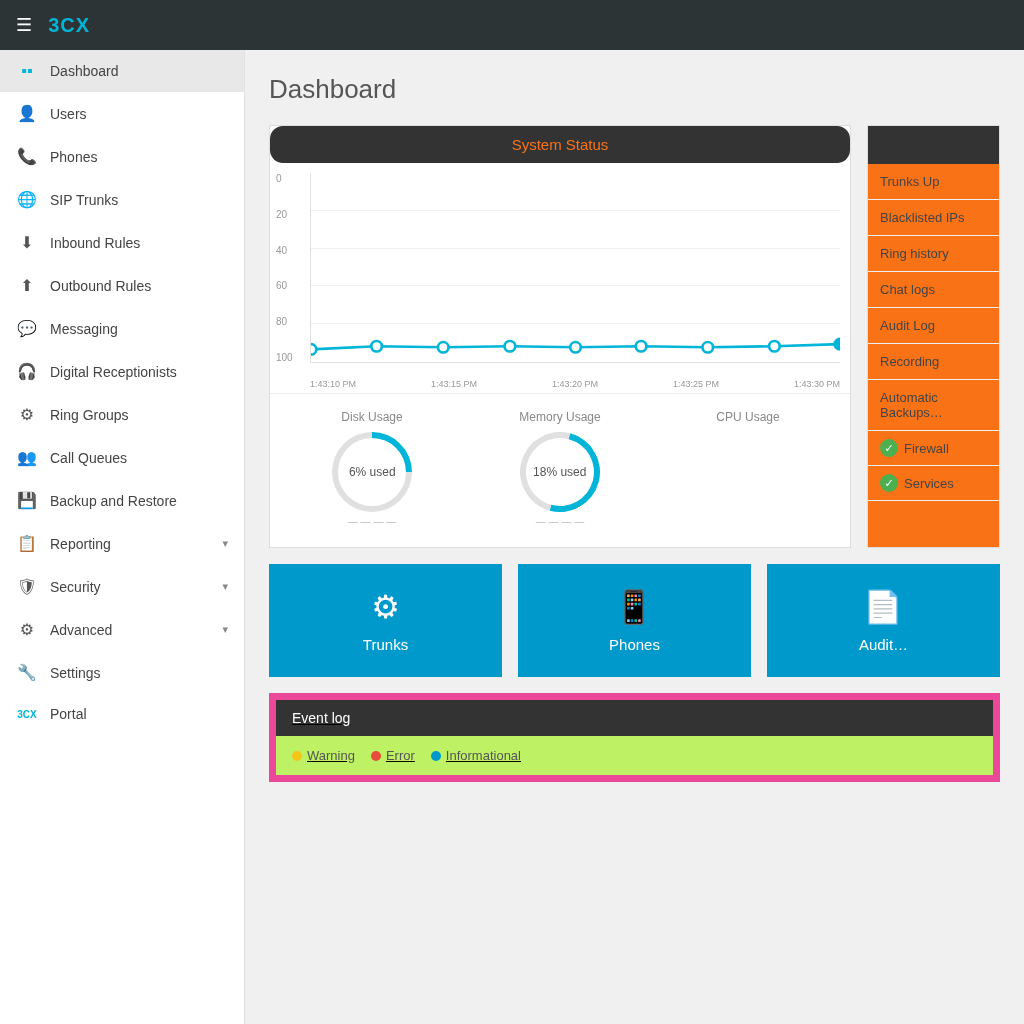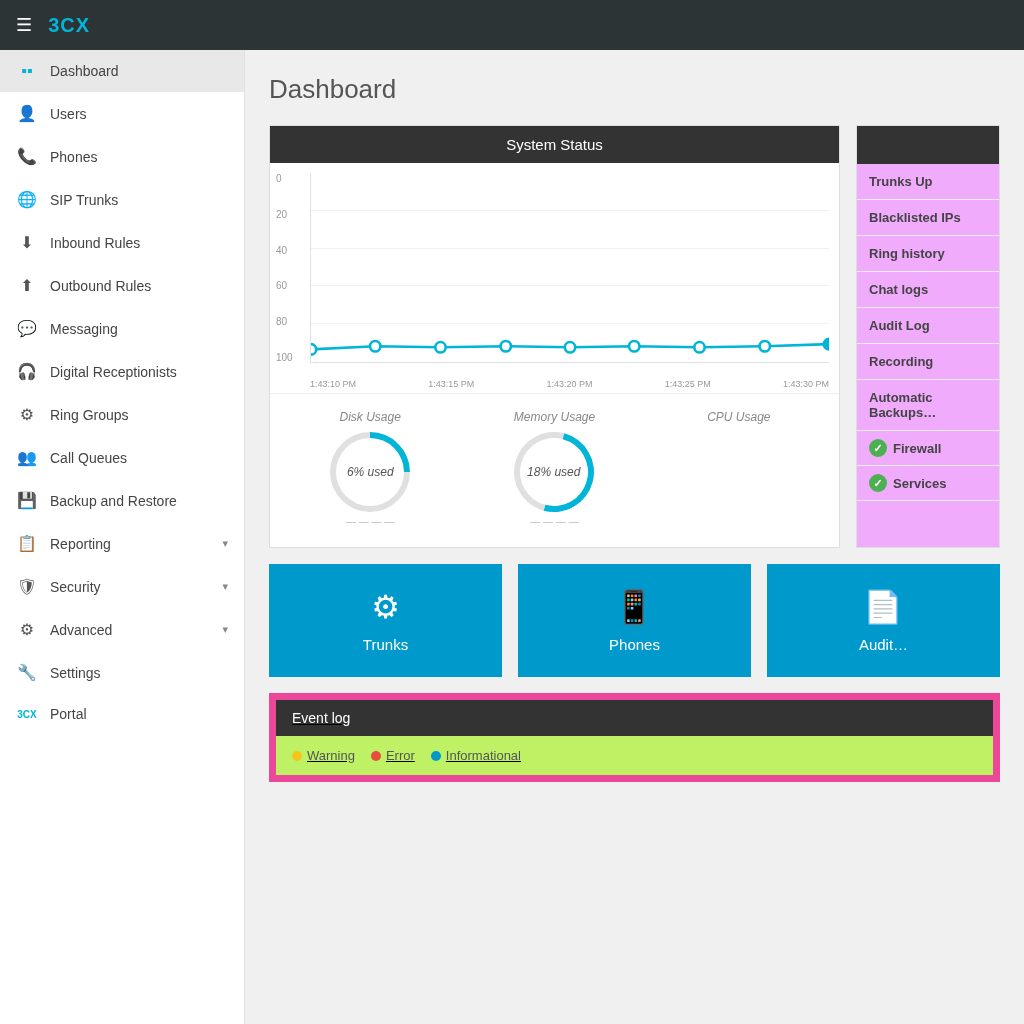--- a/index.html
+++ b/index.html
@@ -76,25 +76,26 @@
 
     
     .system-status-card {
       background: #fff;
       flex: 1;
       border: 1px solid #ddd;
       overflow: hidden;
     }
     .card-header {
       background: #333;
-      color: #ffffff;
+      color: #f97316;
       text-align: center;
       padding: 10px;
       font-size: 15px;
       font-weight: 500;
+      border-radius: 13px;
     }
     .chart-area {
       padding: 10px 16px 6px 40px;
       position: relative;
       height: 230px;
     }
     .chart-y-labels {
       position: absolute;
       left: 6px;
       top: 10px;
@@ -138,21 +139,20 @@
       font-size: 9px;
       color: #999;
     }
 
     
     .gauges-row {
       display: flex;
       justify-content: center;
       padding: 16px 8px 20px;
       border-top: 1px solid #eee;
-      font-style: italic;
     }
     .gauge-item {
       text-align: center;
       flex: 1;
     }
     .gauge-label {
       font-size: 12px;
       color: #888;
       margin-bottom: 8px;
     }
@@ -169,26 +169,25 @@
       position: relative;
       margin-bottom: 4px;
     }
     .gauge-sub {
       font-size: 10px;
       color: #bbb;
     }
 
     
     .right-panel {
-      width: 144px;
-      background: #f0abfc;
+      width: 133px;
+      background: #f97316;
       border: 1px solid #ddd;
       overflow: hidden;
       flex-shrink: 0;
-      font-weight: bold;
     }
     .right-panel-header {
       background: #333;
       height: 38px;
     }
     .right-panel-item {
       padding: 10px 12px;
       font-size: 13px;
       color: #444;
       border-bottom: 1px solid #f0f0f0;

